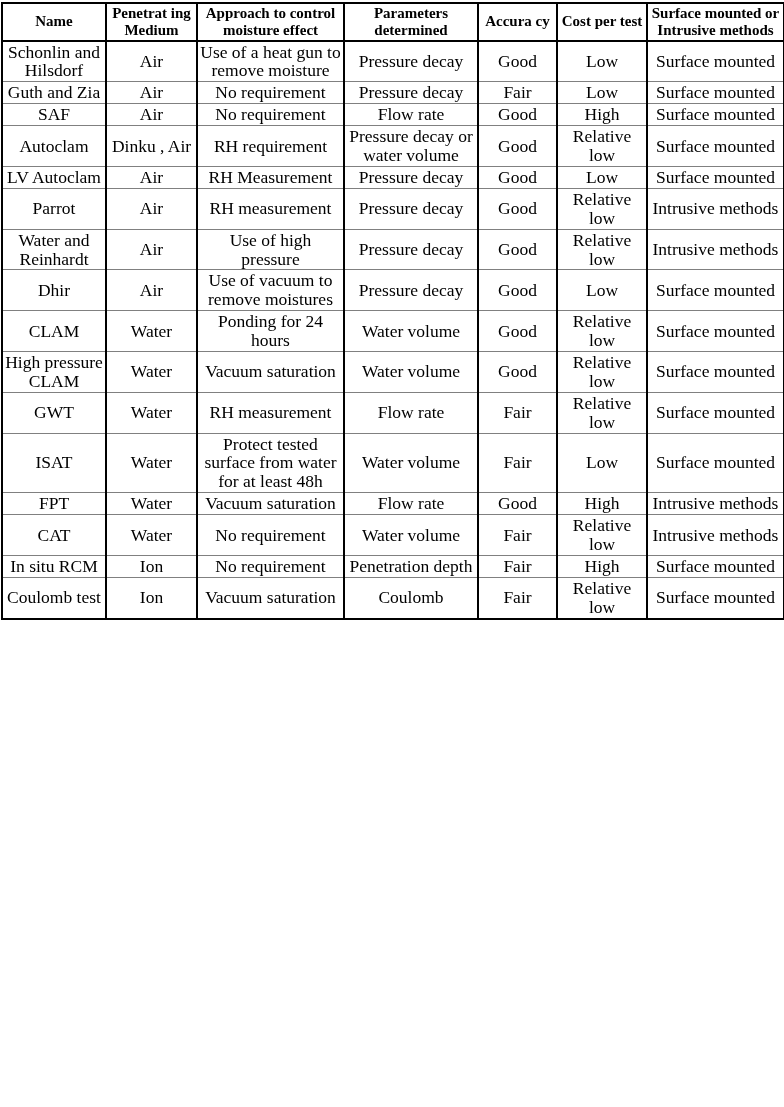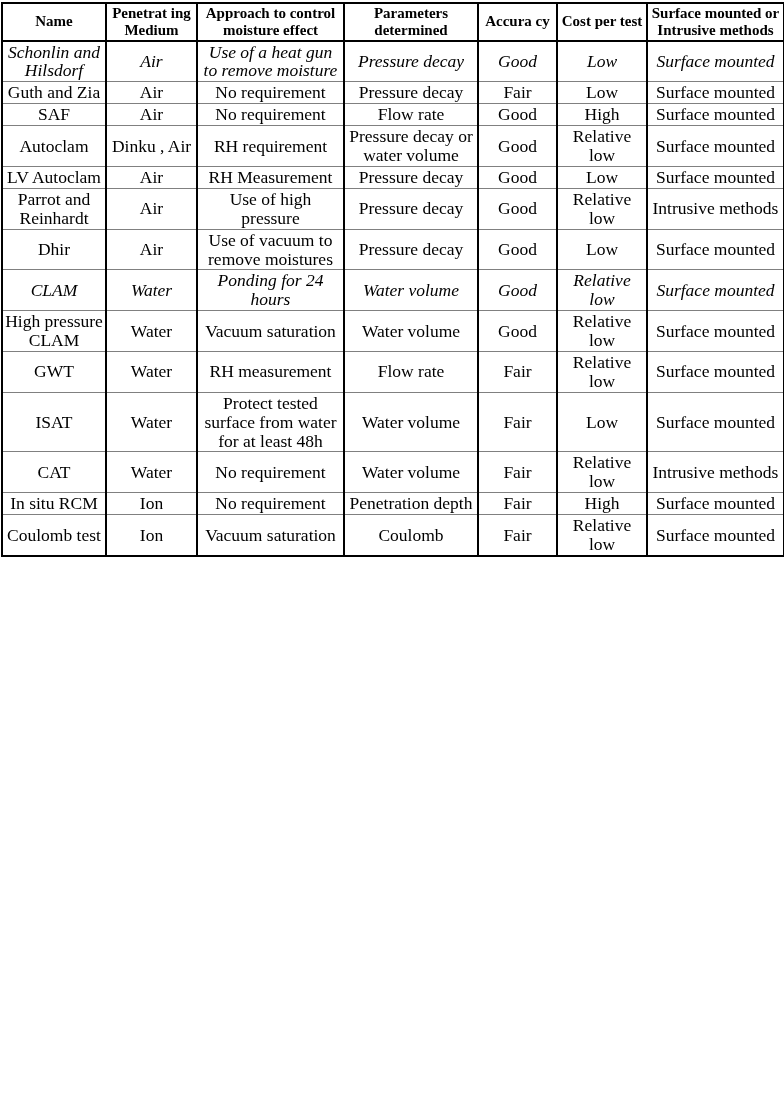--- a/index.html
+++ b/index.html
@@ -36,21 +36,20 @@
   }
   #methods-table thead th {
     font-weight: bold;
     font-size: 15px;
     line-height: 1.12;
     border-top: 2px solid #000;
     border-bottom: 2px solid #000;
   }
   tr.group-start > td {
     border-top: 2px solid #000;
-    font-style: italic;
   }
   tr.last-row > td {
     border-bottom: 2px solid #000;
   }
   .c-name   { width: 104px; }
   .c-medium { width: 91px; }
   .c-approach { width: 147px; }
   .c-params { width: 134px; }
   .c-accuracy { width: 79px; }
   .c-cost   { width: 90px; }
@@ -131,21 +130,30 @@
       <tr>
         <td>LV Autoclam</td>
         <td>Air</td>
         <td>RH Measurement</td>
         <td>Pressure decay</td>
         <td>Good</td>
         <td>Low</td>
         <td>Surface mounted</td>
       </tr>
       <tr>
-        <td>Parrot and Reinhardt</td>
+        <td>Parrot</td>
+        <td>Air</td>
+        <td>RH measurement</td>
+        <td>Pressure decay</td>
+        <td>Good</td>
+        <td>Relative low</td>
+        <td>Intrusive methods</td>
+      </tr>
+      <tr>
+        <td>Water and Reinhardt</td>
         <td>Air</td>
         <td>Use of high pressure</td>
         <td>Pressure decay</td>
         <td>Good</td>
         <td>Relative low</td>
         <td>Intrusive methods</td>
       </tr>
       <tr>
         <td>Dhir</td>
         <td>Air</td>
@@ -183,20 +191,29 @@
         <td>Surface mounted</td>
       </tr>
       <tr>
         <td>ISAT</td>
         <td>Water</td>
         <td>Protect tested surface from water for at least 48h</td>
         <td>Water volume</td>
         <td>Fair</td>
         <td>Low</td>
         <td>Surface mounted</td>
+      </tr>
+      <tr>
+        <td>FPT</td>
+        <td>Water</td>
+        <td>Vacuum saturation</td>
+        <td>Flow rate</td>
+        <td>Good</td>
+        <td>High</td>
+        <td>Intrusive methods</td>
       </tr>
       <tr>
         <td>CAT</td>
         <td>Water</td>
         <td>No requirement</td>
         <td>Water volume</td>
         <td>Fair</td>
         <td>Relative low</td>
         <td>Intrusive methods</td>
       </tr>

